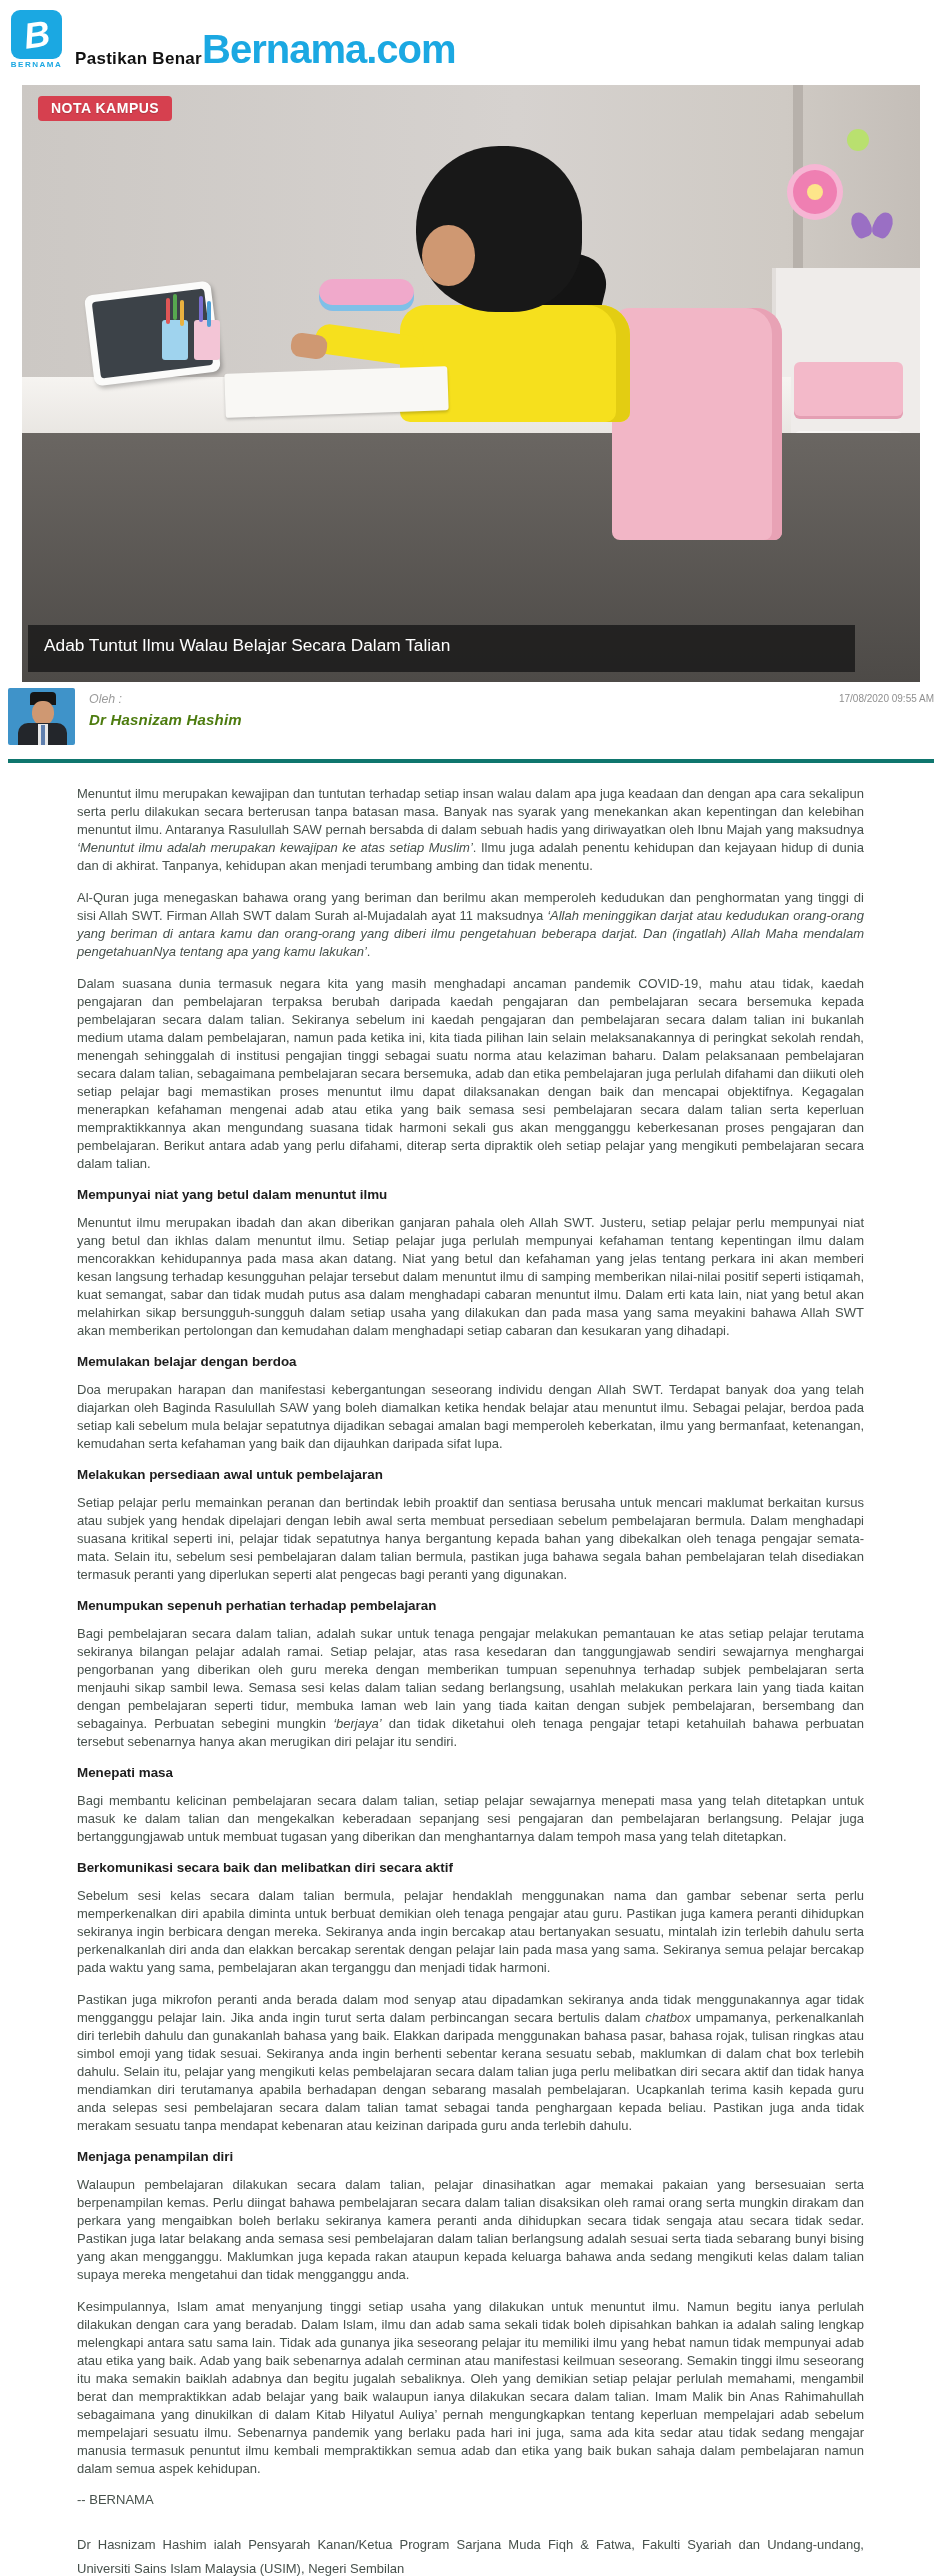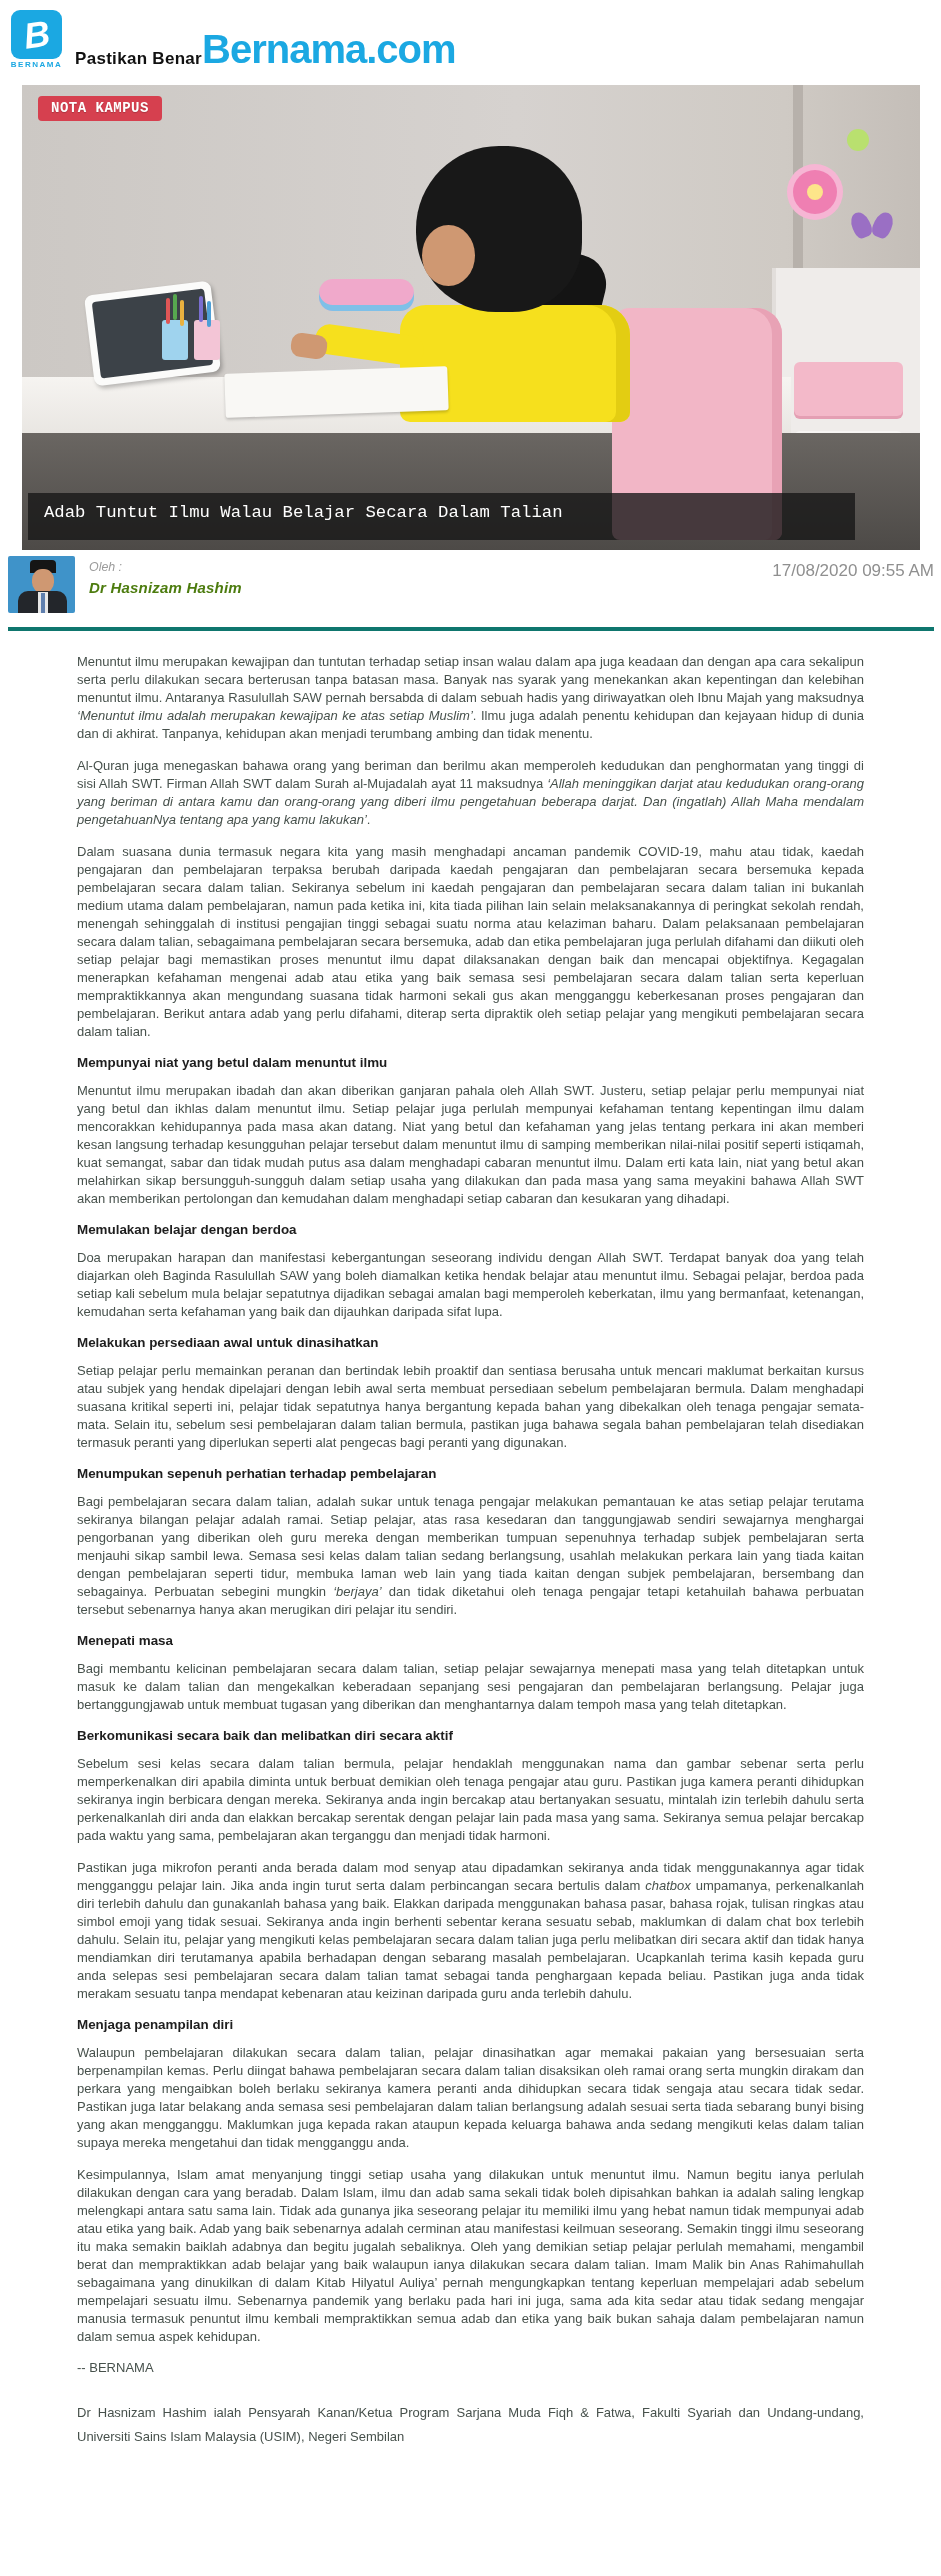--- a/index.html
+++ b/index.html
@@ -11,21 +11,21 @@
   .logo { display:flex; text-decoration:none; cursor:pointer; }
   .logo-icon-wrap { width:57px; text-align:center; margin-top:2px; }
   .logo-icon { width:51px; height:49px; background:#1ba8e2; border-radius:9px; display:flex; align-items:center; justify-content:center; margin:0 auto; }
   .logo-icon span { color:#fff; font-weight:bold; font-size:36px; font-style:italic; transform:rotate(-8deg); line-height:1; display:block; }
   .logo-icon-caption { font-size:8px; font-weight:bold; color:#1ba8e2; letter-spacing:1.5px; margin-top:1px; }
   .logo-text { margin-left:10px; display:flex; flex-direction:row; align-items:flex-end; }
   .tagline { font-size:17px; font-weight:bold; color:#111; margin-top:6px; letter-spacing:0.3px; }
   .site-name { font-size:40px; font-weight:bold; color:#1ba8e2; letter-spacing:-1px; line-height:1; margin-top:0px; }
 
   
-  .media-card { margin:0 22px 0 22px; width:898px; height:465px; background:#0f172a; position:relative; overflow:hidden;font-family:Liberation Mono, monospace; }
+  .media-card { margin:0 22px 0 22px; width:898px; height:597px; background:#0f172a; position:relative; overflow:hidden; }
   .photo { position:absolute; inset:0; }
   .wall { position:absolute; inset:0; background:linear-gradient(90deg,#ccc8c4 0%,#d6d2cf 55%,#cfcac4 85%,#c4beb8 100%); }
   .wall-corner { position:absolute; right:117px; top:0; bottom:0; width:10px; background:#b7b1ab; }
   .hutch { position:absolute; right:0; top:183px; width:148px; height:282px; background:#efecea; border-left:4px solid #e2dedb; }
   .hutch .drawer { position:absolute; left:18px; top:94px; width:109px; height:54px; background:#f3b9c9; border-radius:6px; box-shadow:0 3px 0 #e49fb3; }
   .hutch .drawer2 { position:absolute; left:18px; top:163px; width:109px; height:54px; background:#f7f5f3; border-radius:6px; box-shadow:0 3px 0 #ddd8d4; }
   .desk { position:absolute; left:0; right:129px; top:292px; height:61px; background:linear-gradient(#f6f4f1,#e8e5e1); }
   .floor { position:absolute; left:0; right:0; top:348px; bottom:0; background:linear-gradient(#6a6662,#4d4a47); }
   .chair { position:absolute; left:590px; top:223px; width:170px; height:232px; background:#f2b6c6; border-radius:18px 26px 8px 8px; box-shadow:inset -10px 0 0 #e8a2b5; }
   .tablet { position:absolute; left:67px; top:203px; width:127px; height:91px; background:#fbfbfa; border-radius:8px; transform:rotate(-7deg); box-shadow:2px 3px 4px rgba(0,0,0,.25); }
@@ -56,21 +56,21 @@
   .byline { margin:6px 8px 0 8px; padding:0 0 14px 0; display:flex; align-items:flex-start; border-bottom:4px solid #0f766e; }
   .avatar { width:67px; height:57px; background:#3f93c9; position:relative; overflow:hidden; border-radius:2px; flex:0 0 auto; }
   .avatar .songkok { position:absolute; left:22px; top:4px; width:26px; height:13px; background:#151515; border-radius:4px 4px 0 0; }
   .avatar .face { position:absolute; left:24px; top:13px; width:22px; height:24px; background:#cf9872; border-radius:45%; }
   .avatar .suit { position:absolute; left:10px; top:35px; width:49px; height:24px; background:#23262b; border-radius:10px 10px 0 0; }
   .avatar .shirt { position:absolute; left:30px; top:36px; width:10px; height:22px; background:#e8e8e8; }
   .avatar .tie { position:absolute; left:33px; top:37px; width:4px; height:20px; background:#5f7fae; }
   .byline-text { margin-left:14px; padding-top:4px; }
   .oleh { font-size:12.4px; font-style:italic; color:#9b9b9b; }
   .author { font-size:15px; font-weight:bold; font-style:italic; color:#4d7c0f; margin-top:5px; letter-spacing:0.2px; }
-  .date { margin-left:auto; font-size:17px; color:#8f8f8f; padding-top:5px; }
+  .date { margin-left:auto; font-size:10px; color:#8f8f8f; padding-top:5px; }
 
   
   .article-body { margin:22px 77px 0 77px; width:787px; }
   .article-body p { font-size:13px; line-height:18px; text-align:justify; margin-bottom:14px; color:#47514c; }
   .article-body p em { }
   .article-body h3 { font-size:13.4px; font-weight:bold; color:#1e1e1e; margin:4px 0 12px 0; }
   .footer-source { margin:14px 77px 0 77px; font-size:13px; color:#47514c; }
   .footer-bio { margin:26px 77px 30px 77px; width:787px; font-size:13px; line-height:24px; text-align:justify; color:#47514c; }
 </style>
 </head>
@@ -151,21 +151,21 @@
 </section>
 
 <article class="article-body">
     <p><span>Menuntut ilmu merupakan kewajipan dan tuntutan terhadap setiap insan walau dalam apa juga keadaan dan dengan apa cara sekalipun serta perlu dilakukan secara berterusan tanpa batasan masa. Banyak nas syarak yang menekankan akan kepentingan dan kelebihan menuntut ilmu. Antaranya Rasulullah SAW pernah bersabda di dalam sebuah hadis yang diriwayatkan oleh Ibnu Majah yang maksudnya </span><em>‘Menuntut ilmu adalah merupakan kewajipan ke atas setiap Muslim’</em><span>. Ilmu juga adalah penentu kehidupan dan kejayaan hidup di dunia dan di akhirat. Tanpanya, kehidupan akan menjadi terumbang ambing dan tidak menentu.</span></p>
     <p><span>Al-Quran juga menegaskan bahawa orang yang beriman dan berilmu akan memperoleh kedudukan dan penghormatan yang tinggi di sisi Allah SWT. Firman Allah SWT dalam Surah al-Mujadalah ayat 11 maksudnya </span><em>‘Allah meninggikan darjat atau kedudukan orang-orang yang beriman di antara kamu dan orang-orang yang diberi ilmu pengetahuan beberapa darjat. Dan (ingatlah) Allah Maha mendalam pengetahuanNya tentang apa yang kamu lakukan’</em><span>.</span></p>
     <p><span>Dalam suasana dunia termasuk negara kita yang masih menghadapi ancaman pandemik COVID-19, mahu atau tidak, kaedah pengajaran dan pembelajaran terpaksa berubah daripada kaedah pengajaran dan pembelajaran secara bersemuka kepada pembelajaran secara dalam talian. Sekiranya sebelum ini kaedah pengajaran dan pembelajaran secara dalam talian ini bukanlah medium utama dalam pembelajaran, namun pada ketika ini, kita tiada pilihan lain selain melaksanakannya di peringkat sekolah rendah, menengah sehinggalah di institusi pengajian tinggi sebagai suatu norma atau kelaziman baharu. Dalam pelaksanaan pembelajaran secara dalam talian, sebagaimana pembelajaran secara bersemuka, adab dan etika pembelajaran juga perlulah difahami dan diikuti oleh setiap pelajar bagi memastikan proses menuntut ilmu dapat dilaksanakan dengan baik dan mencapai objektifnya. Kegagalan menerapkan kefahaman mengenai adab atau etika yang baik semasa sesi pembelajaran secara dalam talian serta keperluan mempraktikkannya akan mengundang suasana tidak harmoni sekali gus akan mengganggu keberkesanan proses pengajaran dan pembelajaran. Berikut antara adab yang perlu difahami, diterap serta dipraktik oleh setiap pelajar yang mengikuti pembelajaran secara dalam talian.</span></p>
     <h3>Mempunyai niat yang betul dalam menuntut ilmu</h3>
     <p><span>Menuntut ilmu merupakan ibadah dan akan diberikan ganjaran pahala oleh Allah SWT. Justeru, setiap pelajar perlu mempunyai niat yang betul dan ikhlas dalam menuntut ilmu. Setiap pelajar juga perlulah mempunyai kefahaman tentang kepentingan ilmu dalam mencorakkan kehidupannya pada masa akan datang. Niat yang betul dan kefahaman yang jelas tentang perkara ini akan memberi kesan langsung terhadap kesungguhan pelajar tersebut dalam menuntut ilmu di samping memberikan nilai-nilai positif seperti istiqamah, kuat semangat, sabar dan tidak mudah putus asa dalam menghadapi cabaran menuntut ilmu. Dalam erti kata lain, niat yang betul akan melahirkan sikap bersungguh-sungguh dalam setiap usaha yang dilakukan dan pada masa yang sama meyakini bahawa Allah SWT akan memberikan pertolongan dan kemudahan dalam menghadapi setiap cabaran dan kesukaran yang dihadapi.</span></p>
     <h3>Memulakan belajar dengan berdoa</h3>
     <p><span>Doa merupakan harapan dan manifestasi kebergantungan seseorang individu dengan Allah SWT. Terdapat banyak doa yang telah diajarkan oleh Baginda Rasulullah SAW yang boleh diamalkan ketika hendak belajar atau menuntut ilmu. Sebagai pelajar, berdoa pada setiap kali sebelum mula belajar sepatutnya dijadikan sebagai amalan bagi memperoleh keberkatan, ilmu yang bermanfaat, ketenangan, kemudahan serta kefahaman yang baik dan dijauhkan daripada sifat lupa.</span></p>
-    <h3>Melakukan persediaan awal untuk dinasihatkan</h3>
+    <h3>Melakukan persediaan awal untuk pembelajaran</h3>
     <p><span>Setiap pelajar perlu memainkan peranan dan bertindak lebih proaktif dan sentiasa berusaha untuk mencari maklumat berkaitan kursus atau subjek yang hendak dipelajari dengan lebih awal serta membuat persediaan sebelum pembelajaran bermula. Dalam menghadapi suasana kritikal seperti ini, pelajar tidak sepatutnya hanya bergantung kepada bahan yang dibekalkan oleh tenaga pengajar semata-mata. Selain itu, sebelum sesi pembelajaran dalam talian bermula, pastikan juga bahawa segala bahan pembelajaran telah disediakan termasuk peranti yang diperlukan seperti alat pengecas bagi peranti yang digunakan.</span></p>
     <h3>Menumpukan sepenuh perhatian terhadap pembelajaran</h3>
     <p><span>Bagi pembelajaran secara dalam talian, adalah sukar untuk tenaga pengajar melakukan pemantauan ke atas setiap pelajar terutama sekiranya bilangan pelajar adalah ramai. Setiap pelajar, atas rasa kesedaran dan tanggungjawab sendiri sewajarnya menghargai pengorbanan yang diberikan oleh guru mereka dengan memberikan tumpuan sepenuhnya terhadap subjek pembelajaran serta menjauhi sikap sambil lewa. Semasa sesi kelas dalam talian sedang berlangsung, usahlah melakukan perkara lain yang tiada kaitan dengan pembelajaran seperti tidur, membuka laman web lain yang tiada kaitan dengan subjek pembelajaran, bersembang dan sebagainya. Perbuatan sebegini mungkin </span><em>‘berjaya’</em><span> dan tidak diketahui oleh tenaga pengajar tetapi ketahuilah bahawa perbuatan tersebut sebenarnya hanya akan merugikan diri pelajar itu sendiri.</span></p>
     <h3>Menepati masa</h3>
     <p><span>Bagi membantu kelicinan pembelajaran secara dalam talian, setiap pelajar sewajarnya menepati masa yang telah ditetapkan untuk masuk ke dalam talian dan mengekalkan keberadaan sepanjang sesi pengajaran dan pembelajaran berlangsung. Pelajar juga bertanggungjawab untuk membuat tugasan yang diberikan dan menghantarnya dalam tempoh masa yang telah ditetapkan.</span></p>
     <h3>Berkomunikasi secara baik dan melibatkan diri secara aktif</h3>
     <p><span>Sebelum sesi kelas secara dalam talian bermula, pelajar hendaklah menggunakan nama dan gambar sebenar serta perlu memperkenalkan diri apabila diminta untuk berbuat demikian oleh tenaga pengajar atau guru. Pastikan juga kamera peranti dihidupkan sekiranya ingin berbicara dengan mereka. Sekiranya anda ingin bercakap atau bertanyakan sesuatu, mintalah izin terlebih dahulu serta perkenalkanlah diri anda dan elakkan bercakap serentak dengan pelajar lain pada masa yang sama. Sekiranya semua pelajar bercakap pada waktu yang sama, pembelajaran akan terganggu dan menjadi tidak harmoni.</span></p>
     <p><span>Pastikan juga mikrofon peranti anda berada dalam mod senyap atau dipadamkan sekiranya anda tidak menggunakannya agar tidak mengganggu pelajar lain. Jika anda ingin turut serta dalam perbincangan secara bertulis dalam </span><em>chatbox</em><span> umpamanya, perkenalkanlah diri terlebih dahulu dan gunakanlah bahasa yang baik. Elakkan daripada menggunakan bahasa pasar, bahasa rojak, tulisan ringkas atau simbol emoji yang tidak sesuai. Sekiranya anda ingin berhenti sebentar kerana sesuatu sebab, maklumkan di dalam chat box terlebih dahulu. Selain itu, pelajar yang mengikuti kelas pembelajaran secara dalam talian juga perlu melibatkan diri secara aktif dan tidak hanya mendiamkan diri terutamanya apabila berhadapan dengan sebarang masalah pembelajaran. Ucapkanlah terima kasih kepada guru anda selepas sesi pembelajaran secara dalam talian tamat sebagai tanda penghargaan kepada beliau. Pastikan juga anda tidak merakam sesuatu tanpa mendapat kebenaran atau keizinan daripada guru anda terlebih dahulu.</span></p>
     <h3>Menjaga penampilan diri</h3>
     <p><span>Walaupun pembelajaran dilakukan secara dalam talian, pelajar dinasihatkan agar memakai pakaian yang bersesuaian serta berpenampilan kemas. Perlu diingat bahawa pembelajaran secara dalam talian disaksikan oleh ramai orang serta mungkin dirakam dan perkara yang mengaibkan boleh berlaku sekiranya kamera peranti anda dihidupkan secara tidak sengaja atau secara tidak sedar. Pastikan juga latar belakang anda semasa sesi pembelajaran dalam talian berlangsung adalah sesuai serta tiada sebarang bunyi bising yang akan mengganggu. Maklumkan juga kepada rakan ataupun kepada keluarga bahawa anda sedang mengikuti kelas dalam talian supaya mereka mengetahui dan tidak mengganggu anda.</span></p>

